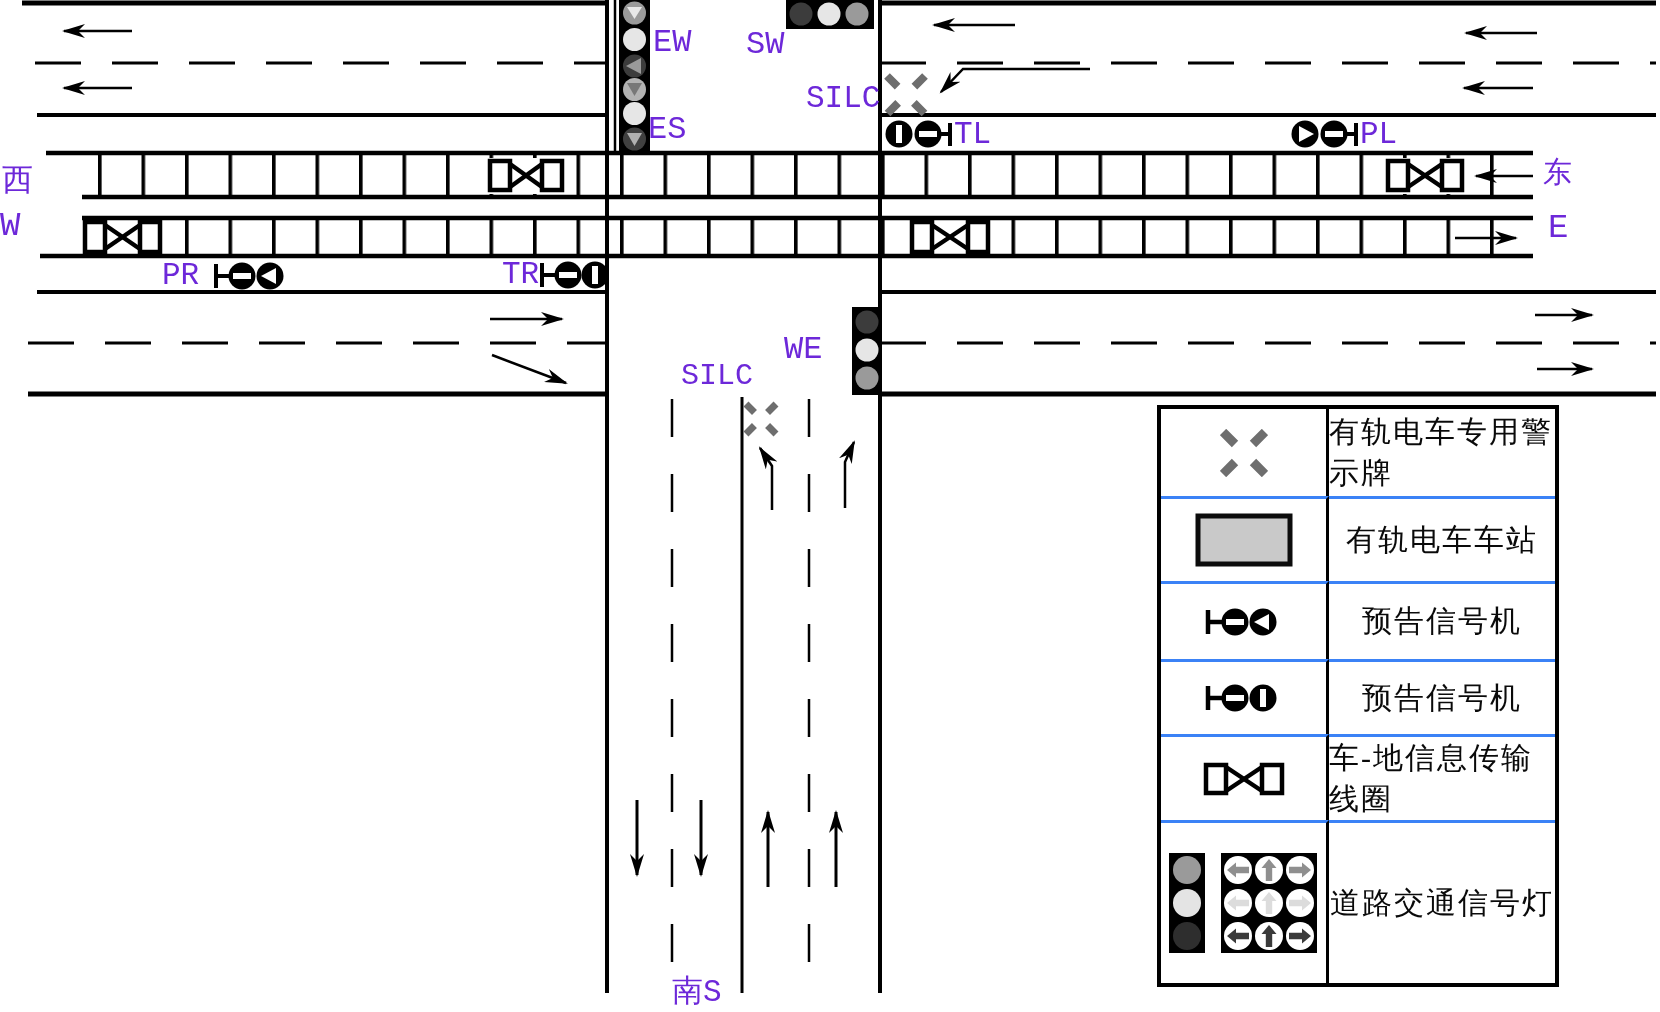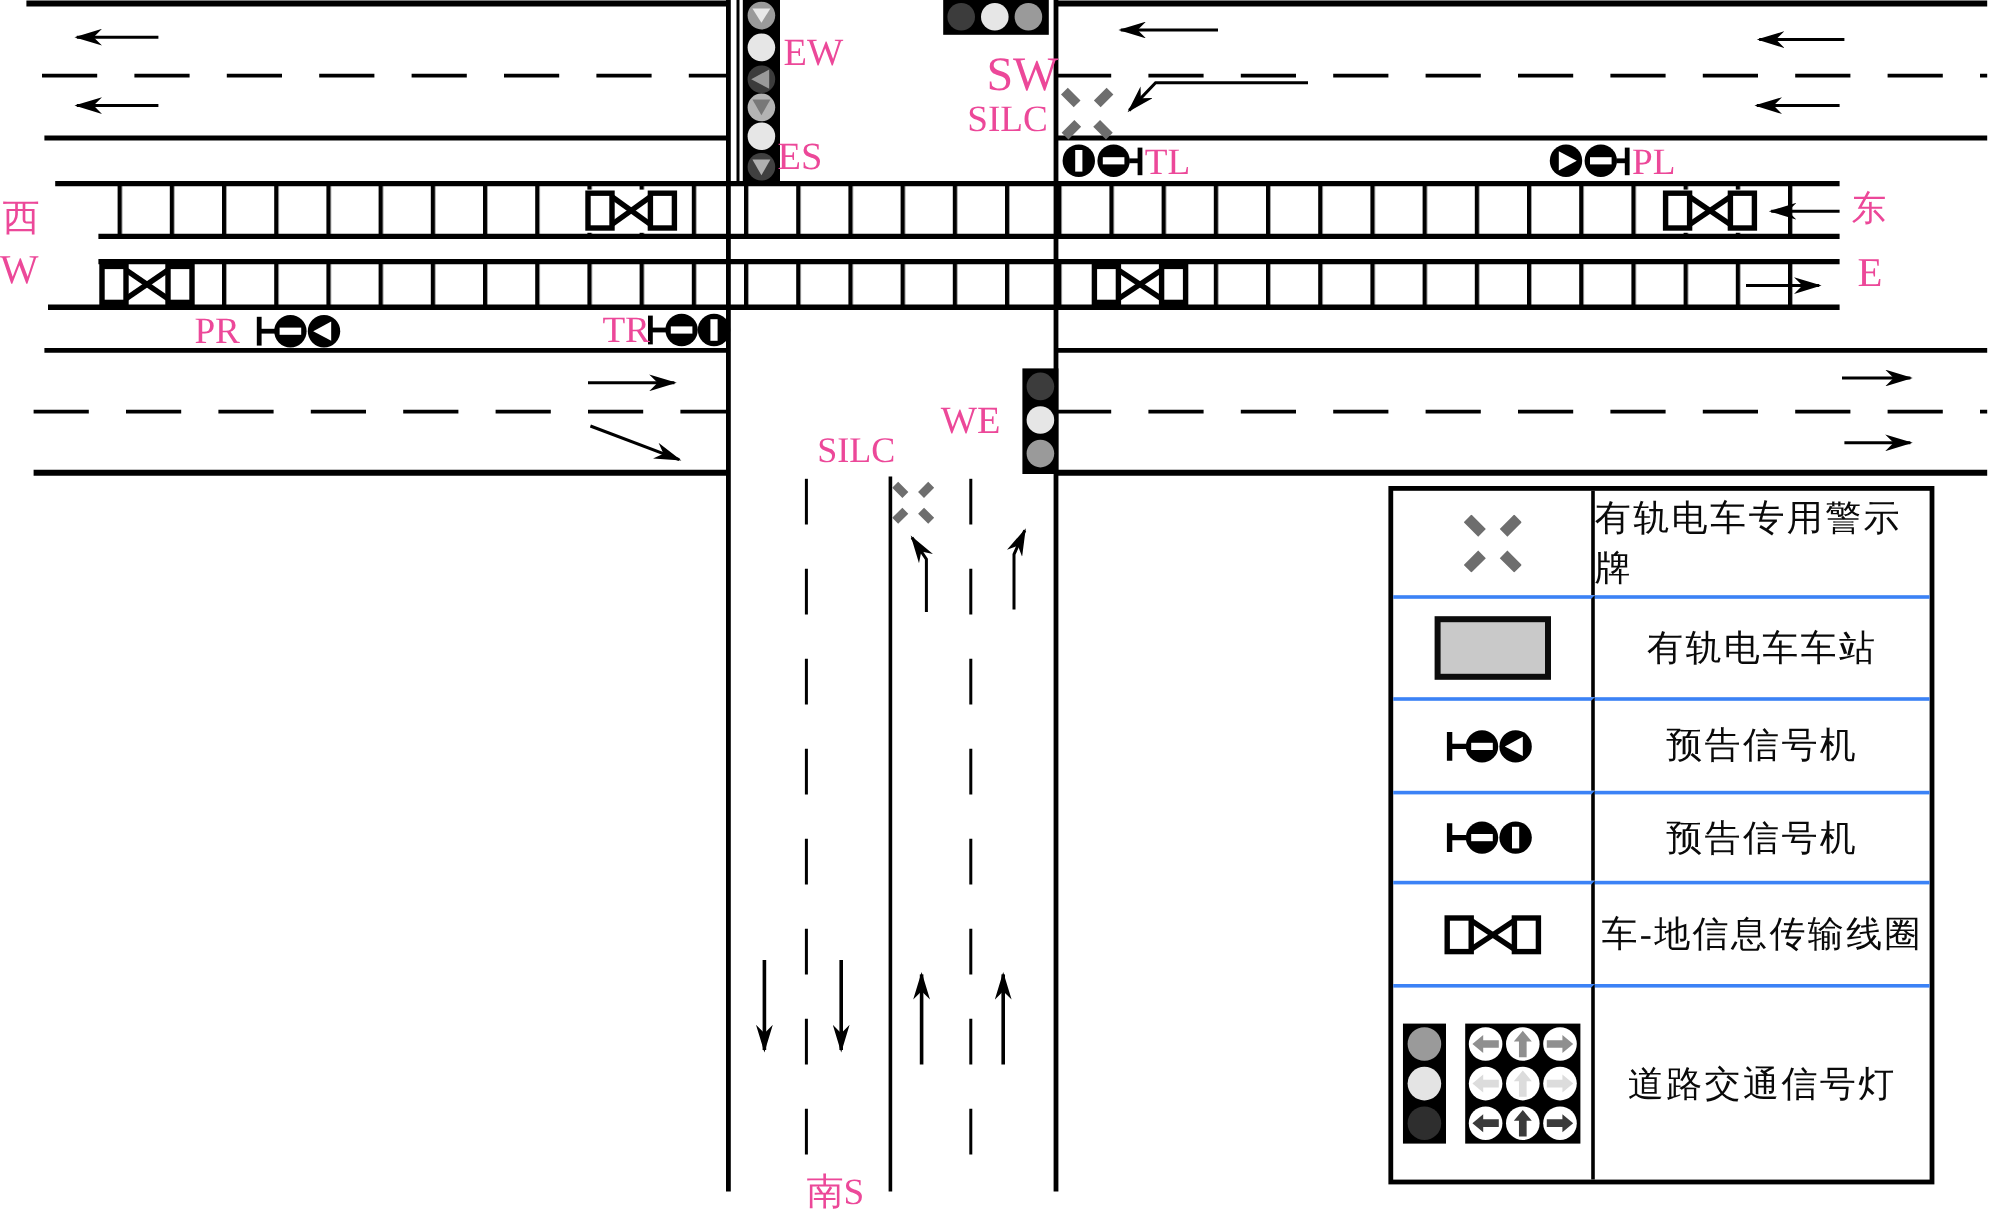--- a/index.html
+++ b/index.html
@@ -3,26 +3,26 @@
 <meta charset="utf-8">
 <style>
   html,body { margin:0; padding:0; background:#ffffff; }
   .stage {
     position:relative; width:1660px; height:1012px; background:#ffffff;
     font-family:"Liberation Serif","DejaVu Serif",serif; color:#0a0a0a;
     overflow:hidden;
   }
   .stage svg.base { position:absolute; left:0; top:0; }
   .lbl {
-    position:absolute; white-space:nowrap; color:#ec4899;
-    font-family:Liberation Serif, serif; line-height:1;
+    position:absolute; white-space:nowrap; color:#6d28d9;
+    font-family:Liberation Mono, monospace; line-height:1;
   }
   
   .legend {
-    position:absolute; left:1157px; top:405px; width:455px; height:582px;
+    position:absolute; left:1157px; top:405px; width:402px; height:582px;
     border:4px solid #000; box-sizing:border-box; background:#fff;
     display:grid; grid-template-columns:168px 1fr;
     grid-template-rows:87px 85px 78px 75px 86px 1fr;
   }
   .legend .cell {
     border-top:3px solid #3b82f6; display:flex; align-items:center; justify-content:center;
     box-sizing:border-box;
   }
   .legend .cell.r0 { border-top:none; }
   .legend .sym { border-right:3px solid #000; }
@@ -223,21 +223,21 @@
 </svg>
 
 <div class="lbl" style="left:2px;top:166px;font-size:31px;">西</div>
 <div class="lbl" style="left:0px;top:209px;font-size:34px;">W</div>
 <div class="lbl" style="left:1543px;top:160px;font-size:29px;">东</div>
 <div class="lbl" style="left:1548px;top:211px;font-size:34px;">E</div>
 <div class="lbl" style="left:672px;top:977px;font-size:31px;">南S</div>
 
 <div class="lbl" style="left:653px;top:27px;font-size:32px;">EW</div>
 <div class="lbl" style="left:648px;top:114px;font-size:32px;">ES</div>
-<div class="lbl" style="left:822px;top:29px;font-size:40px;margin-top:13px;">SW</div>
+<div class="lbl" style="left:746px;top:29px;font-size:32px;">SW</div>
 <div class="lbl" style="left:784px;top:334px;font-size:32px;">WE</div>
 <div class="lbl" style="left:806px;top:83px;font-size:31px;">SILC</div>
 <div class="lbl" style="left:681px;top:361px;font-size:30px;">SILC</div>
 <div class="lbl" style="left:954px;top:119px;font-size:31px;">TL</div>
 <div class="lbl" style="left:1360px;top:119px;font-size:31px;">PL</div>
 <div class="lbl" style="left:162px;top:260px;font-size:31px;">PR</div>
 <div class="lbl" style="left:502px;top:259px;font-size:31px;">TR</div>
 
 <div class="legend">
 

